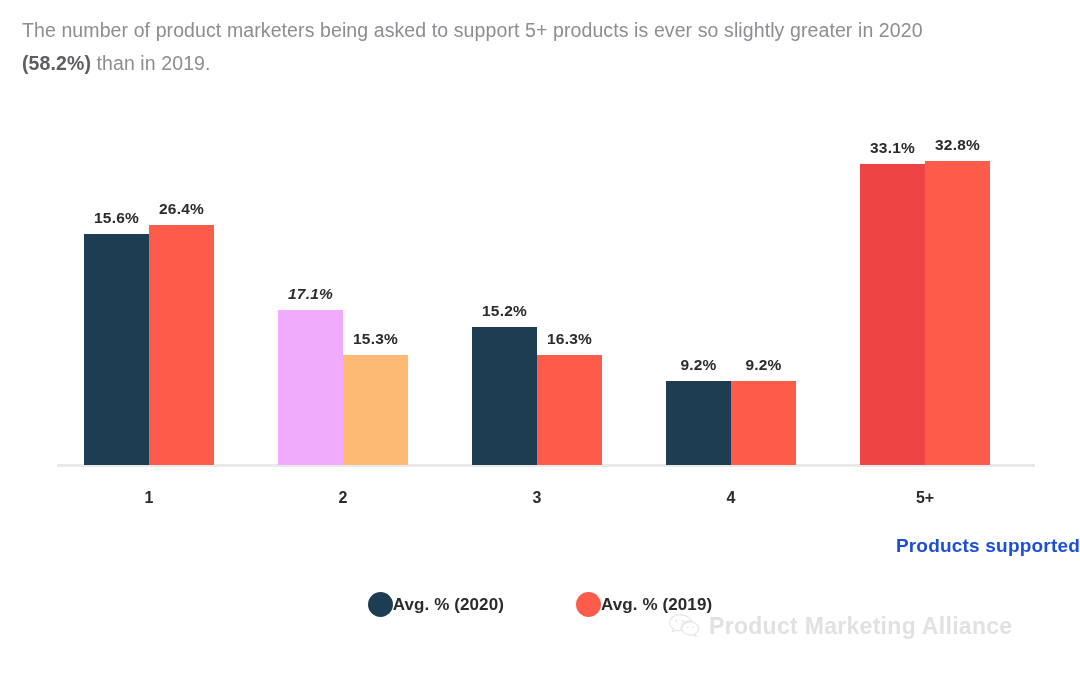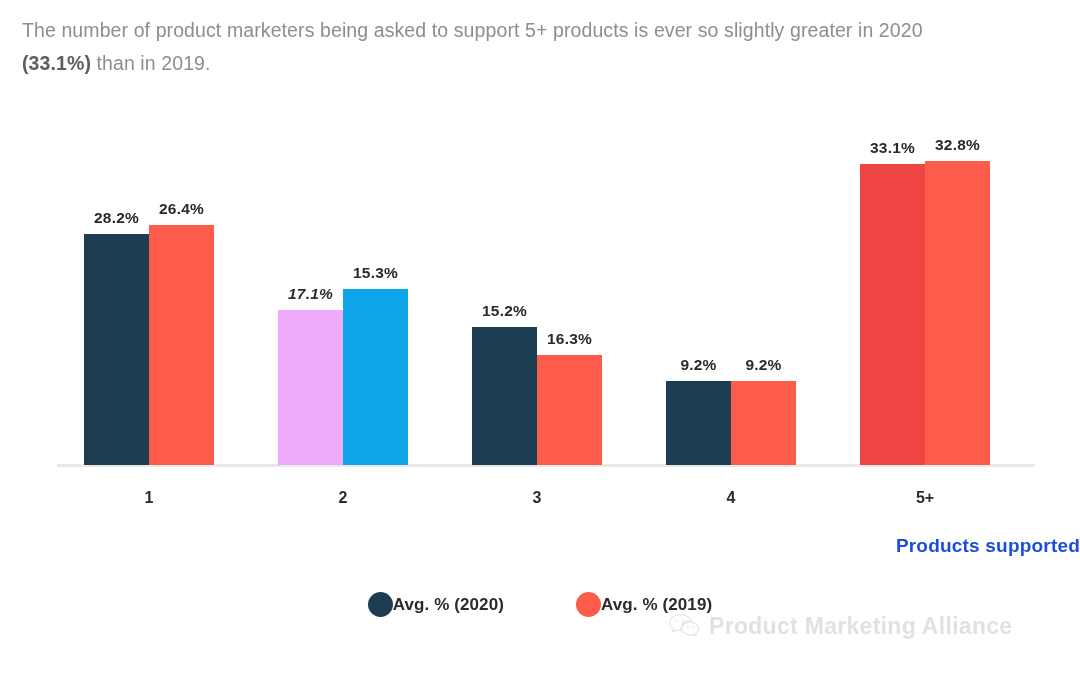--- a/index.html
+++ b/index.html
@@ -138,39 +138,39 @@
     white-space:nowrap;
   }
   .wechat-icon { width:32px; height:28px; display:block; }
 </style>
 </head>
 <body>
 
 <div id="page">
 
   <div class="headline">
-    <span>The number of product marketers being asked to support 5+ products is ever so slightly greater in 2020 </span><span class="hl-strong">(33.1%)</span><span> than in 2019.</span>
+    <span>The number of product marketers being asked to support 5+ products is ever so slightly greater in 2020 </span><span class="hl-strong">(58.2%)</span><span> than in 2019.</span>
   </div>
 
   <div class="plot">
     <div class="axis-line"></div>
     <div id="bars-root">
         <div class="bar-group" style="left: 84px; width: 130px;">
           <div class="bar s2020" style="height: 230.632px; background: rgb(29, 62, 82);">
-            <span class="bar-label">28.2%</span>
+            <span class="bar-label">15.6%</span>
           </div>
           <div class="bar s2019" style="height: 239.712px; background: rgb(253, 92, 75);">
             <span class="bar-label">26.4%</span>
           </div>
         </div>
         <div class="bar-group" style="left: 278px; width: 130px;">
           <div class="bar s2020" style="height: 155.268px; background: #f0abfc; font-style: italic;">
             <span class="bar-label">17.1%</span>
           </div>
-          <div class="bar s2019" style="height: 176px; background: #0ea5e9; padding-left: 48px;">
+          <div class="bar s2019" style="height: 110px; background: #fdba74; padding-left: 48px;">
             <span class="bar-label">15.3%</span>
           </div>
         </div>
         <div class="bar-group" style="left: 472px; width: 130px;">
           <div class="bar s2020" style="height: 138.016px; background: rgb(29, 62, 82);">
             <span class="bar-label">15.2%</span>
           </div>
           <div class="bar s2019" style="height: 110px; background: rgb(253, 92, 75);">
             <span class="bar-label">16.3%</span>
           </div>

